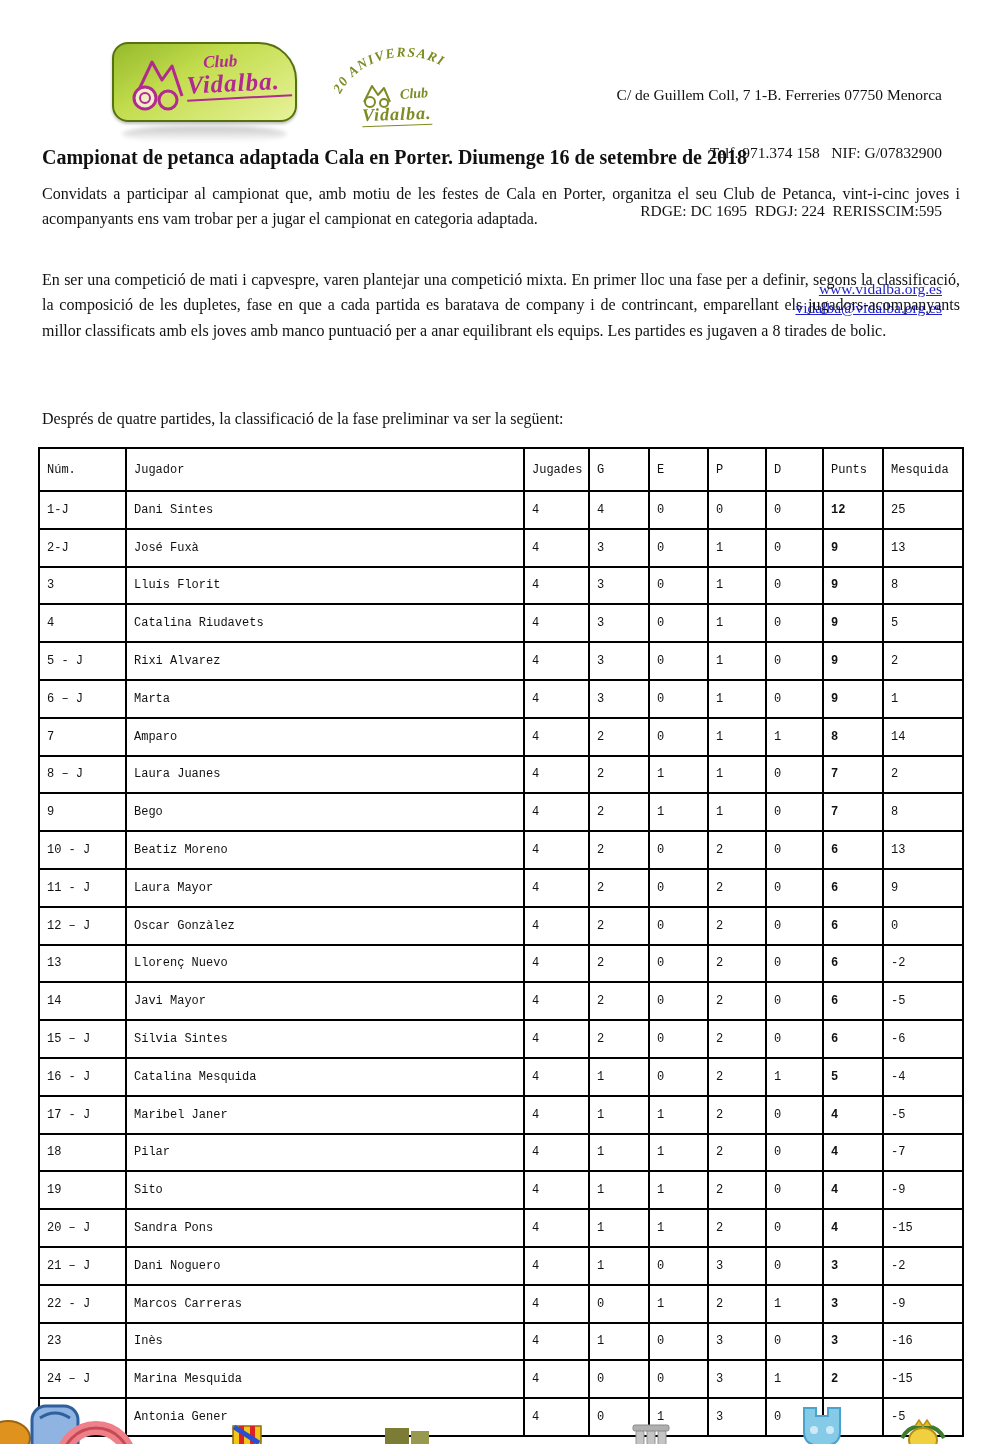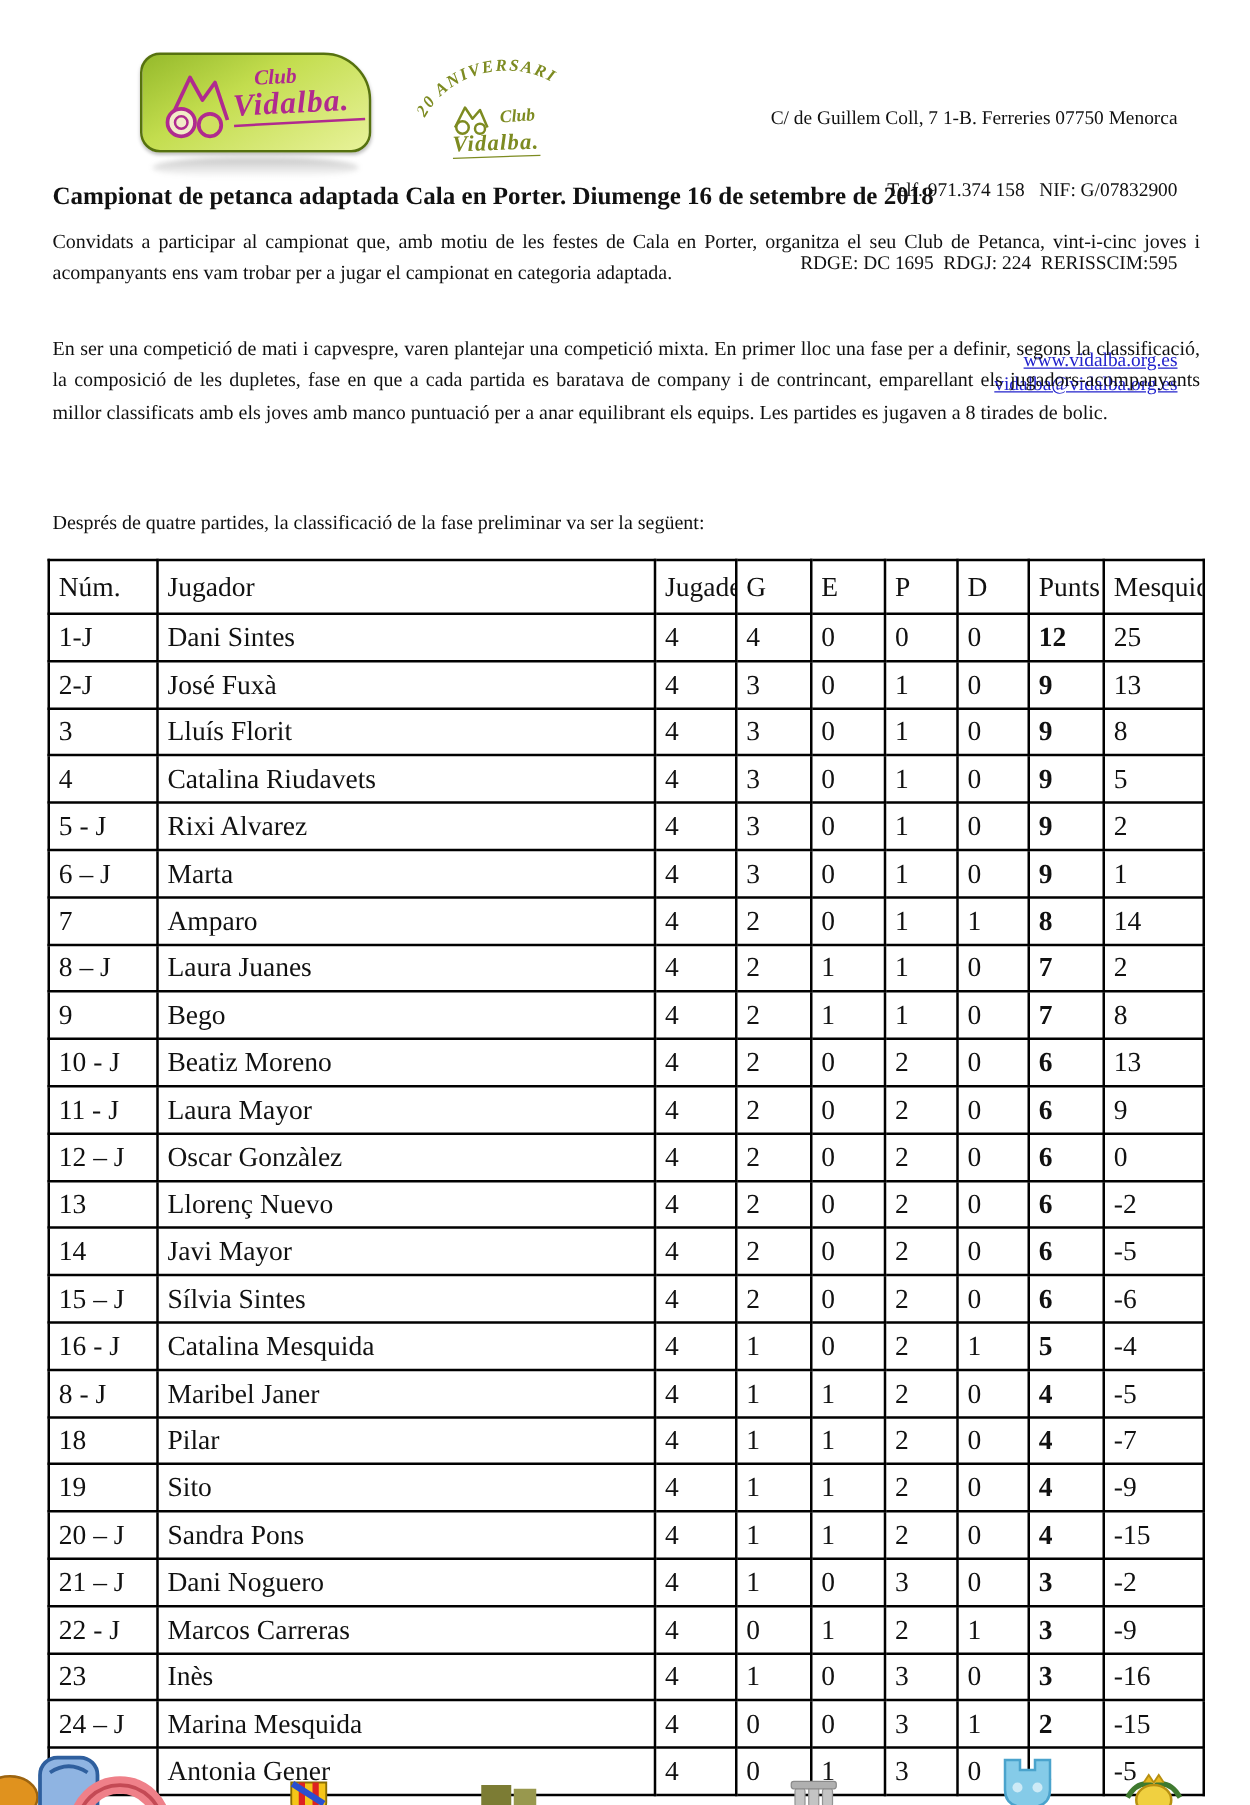--- a/index.html
+++ b/index.html
@@ -65,21 +65,22 @@
     font-size:16px;line-height:25.4px;text-align:justify;
   }
   .p1{top:181px;}
   .p2{top:267px;}
   .p3{top:406px;text-align:left;}
 
   
   .standings{
     position:absolute;left:38px;top:447px;width:924px;
     border-collapse:collapse;table-layout:fixed;
-    font-size:22px;
+    font-size:12px;
+    font-family:Liberation Mono, monospace;
   }
   .standings th,.standings td{
     border:2px solid var(--table-border);
     padding:0 4px 0 7px;vertical-align:middle;text-align:left;
     font-weight:normal;overflow:hidden;white-space:nowrap;
   }
   .standings thead tr{height:43px;}
   .standings tbody tr{height:37.8px;}
   .standings td:nth-child(8){font-weight:bold;margin-top:43px;}
 
@@ -352,21 +353,21 @@
           <td>4</td>
           <td>1</td>
           <td>0</td>
           <td>2</td>
           <td>1</td>
           <td>5</td>
           <td>-4</td>
         </tr>
 
         <tr>
-          <td>8 - J</td>
+          <td>17 - J</td>
           <td>Maribel Janer</td>
           <td>4</td>
           <td>1</td>
           <td>1</td>
           <td>2</td>
           <td>0</td>
           <td>4</td>
           <td>-5</td>
         </tr>
 

